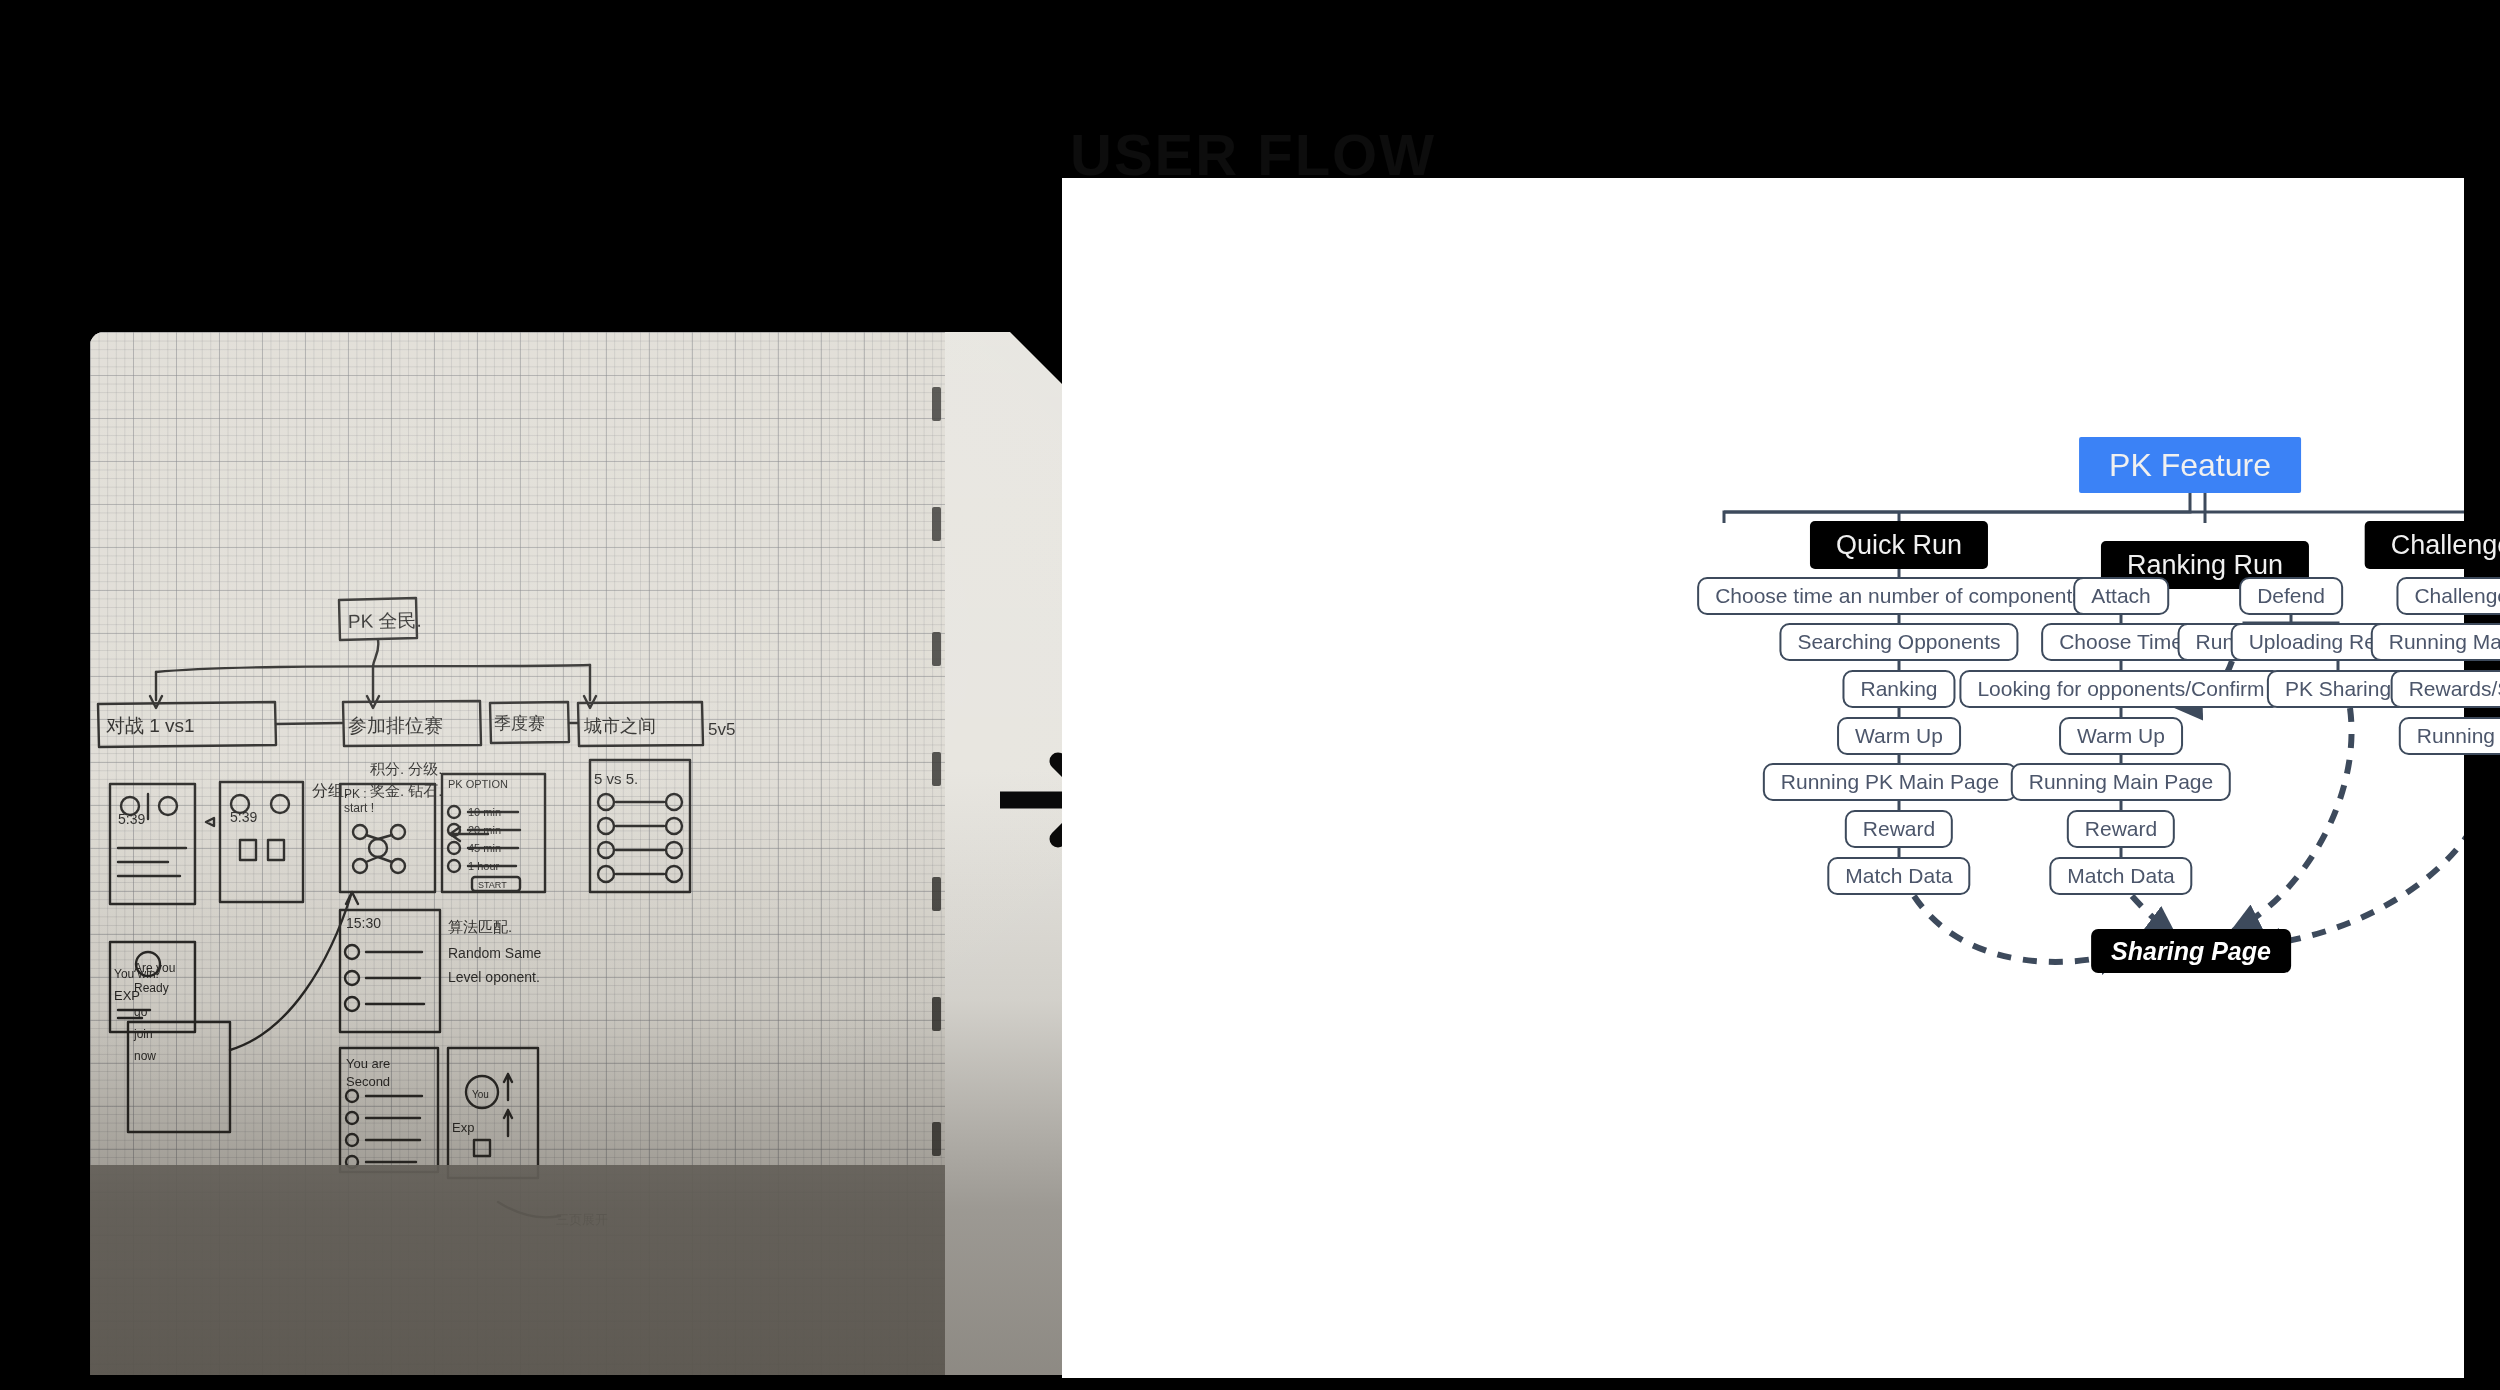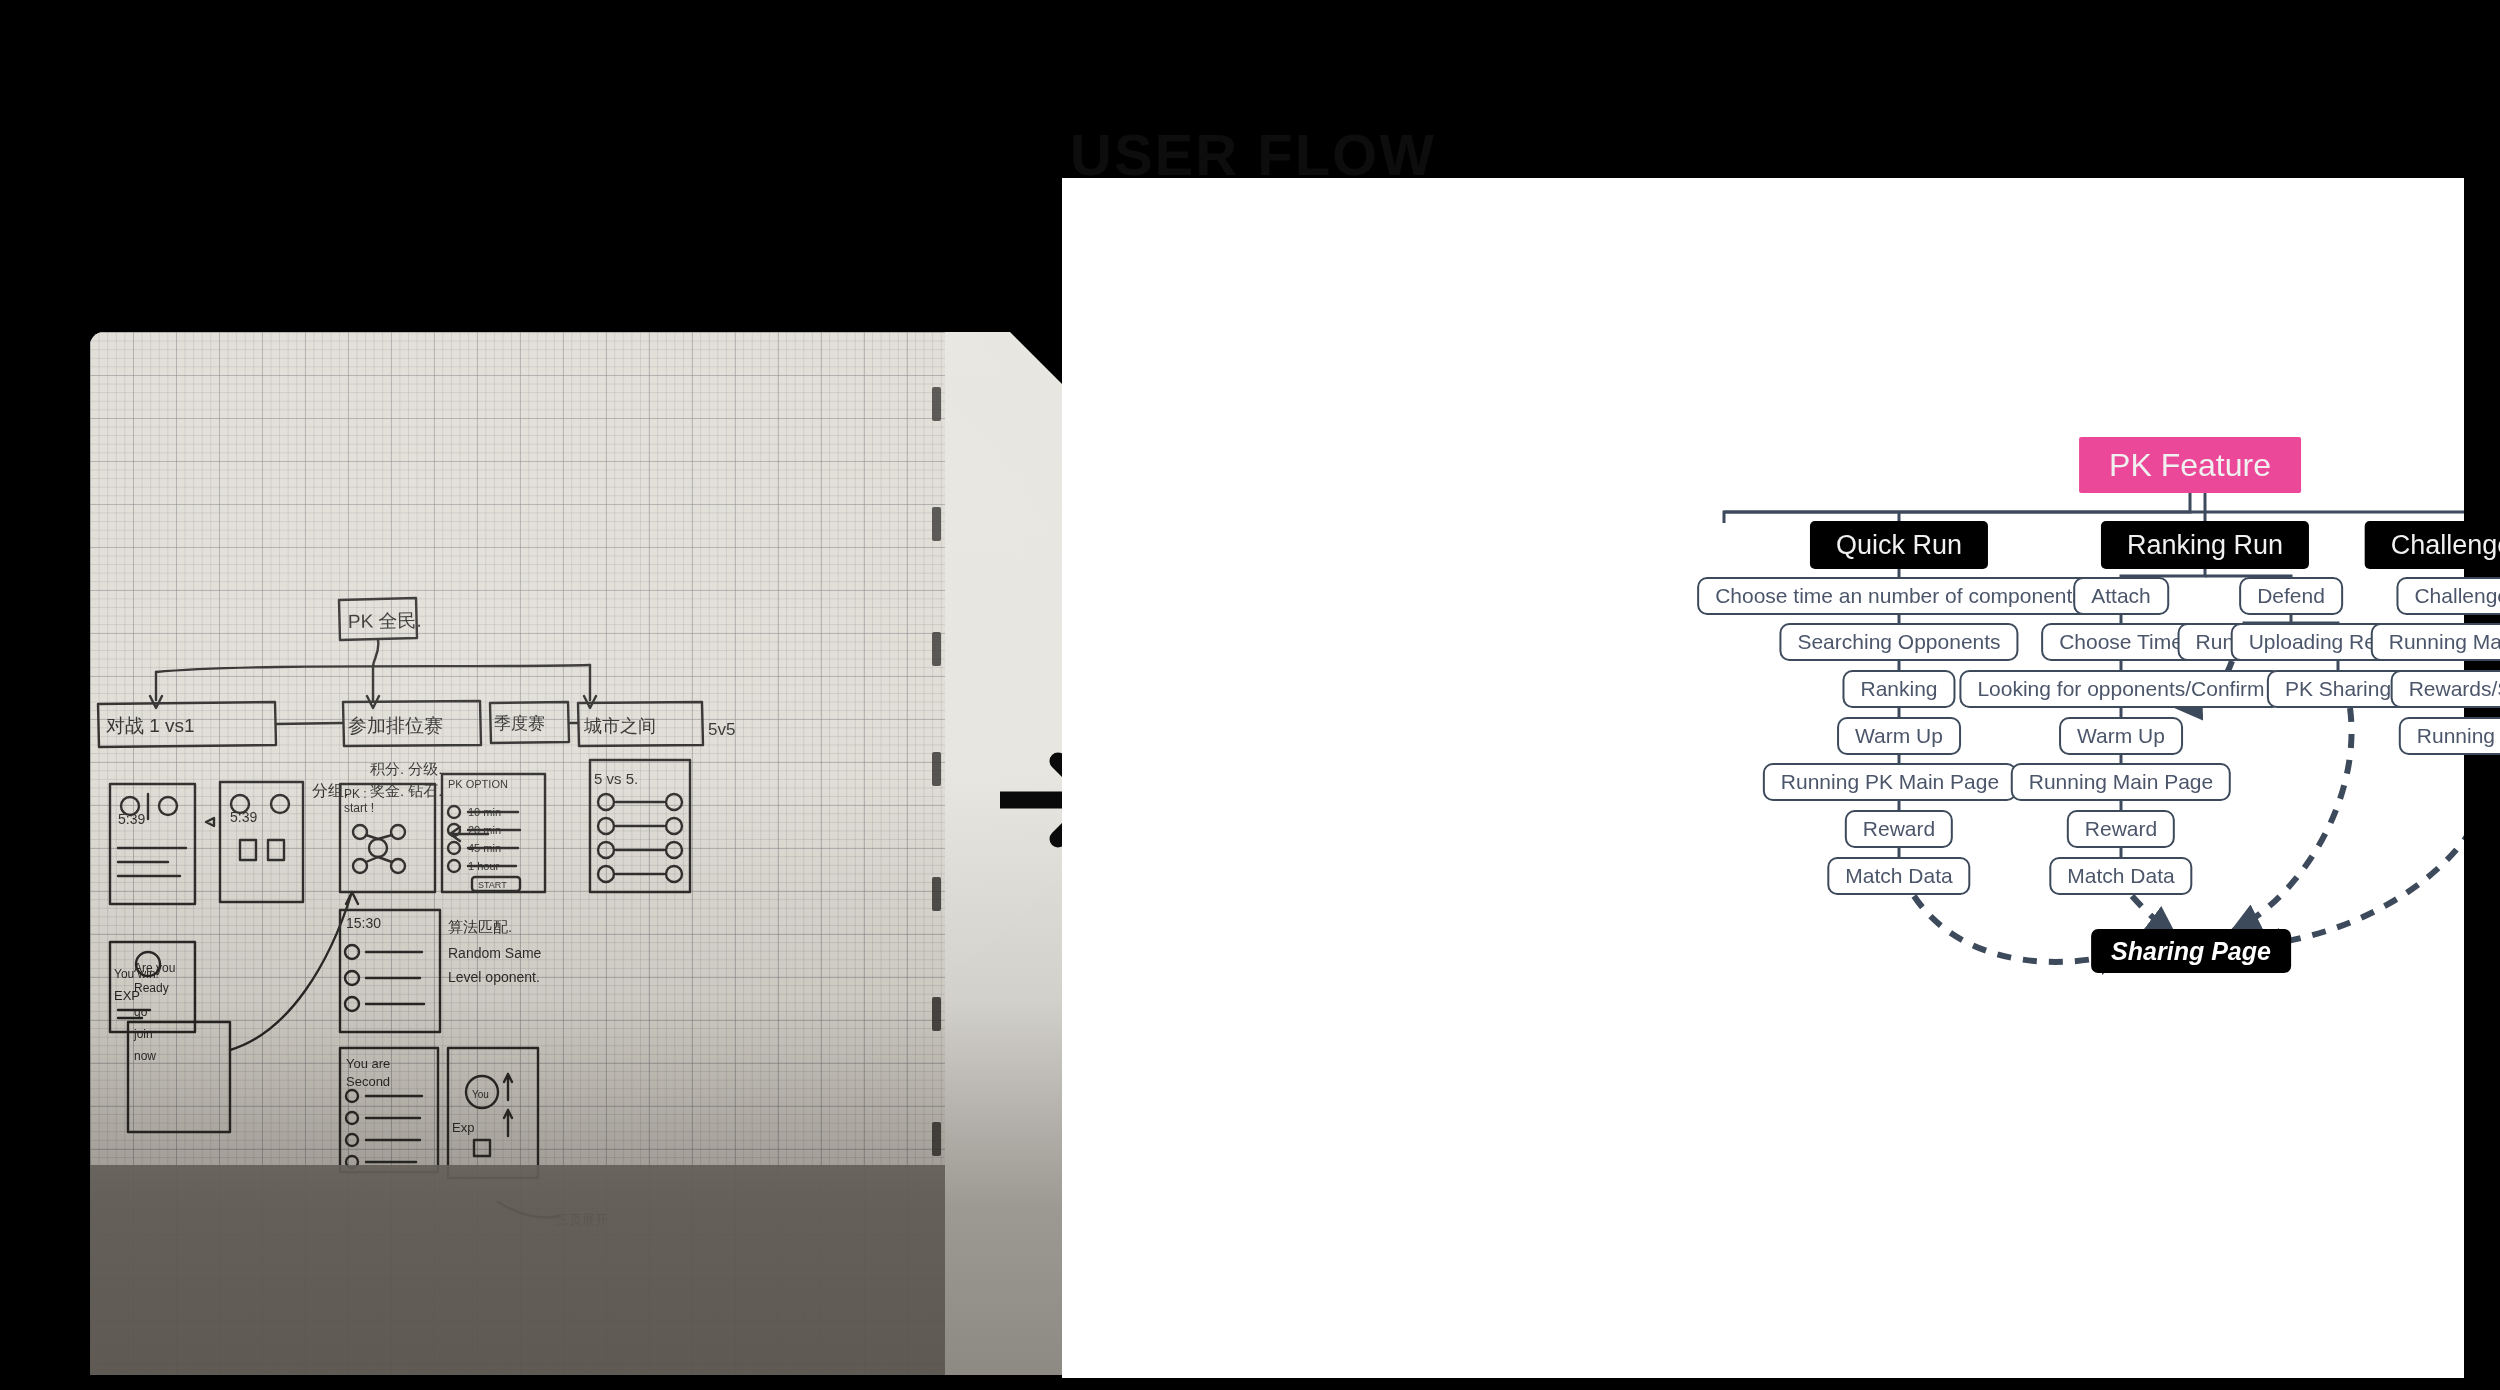--- a/index.html
+++ b/index.html
@@ -69,21 +69,21 @@
   .node{
     position:absolute;transform:translate(-50%,-50%);
     display:flex;align-items:center;justify-content:center;
     box-sizing:border-box;white-space:nowrap;
   }
   .n-dark{
     background:#000;color:#f0f0f0;border-radius:5px;
     font-size:27px;padding:0 26px;height:48px;
   }
   .n-root{
-    background:#ec4899;color:#f0f0f0;border-radius:2px;
+    background:#3b82f6;color:#f0f0f0;border-radius:2px;
     font-size:32px;padding:0 30px;height:56px;
   }
   .n-final{
     background:#000;color:#fff;border-radius:7px;font-style:italic;
     font-size:25px;padding:0 20px;height:44px;font-weight:600;
   }
   .n-light{
     background:#fff;color:#4c566b;border:2px solid #3d4a5c;border-radius:10px;
     font-size:21px;padding:0 16px;height:38px;
   }
@@ -292,21 +292,21 @@
         <path d="M1070,718 C1085,735 1100,748 1112,757"></path>
         <path d="M1288,530 C1300,620 1240,718 1171,753"></path>
         <path d="M1430,577 C1440,660 1330,755 1191,768"></path>
       </g>
     </svg>
 
     <div id="nodes">
       <div class="node n-root" style="left:1128px;top:287px">PK Feature</div>
 
       <div class="node n-dark" style="left:837px;top:367px">Quick Run</div>
-      <div class="node n-dark" style="left:1143px;top:367px">Ranking Run</div>
+      <div class="node n-dark" style="left:1143px;top:387px">Ranking Run</div>
       <div class="node n-dark" style="left:1418px;top:367px">Challenge Run</div>
 
       <div class="node n-light" style="left:837px;top:418px">Choose time an number of components</div>
       <div class="node n-light" style="left:837px;top:464px">Searching Opponents</div>
       <div class="node n-light" style="left:837px;top:511px">Ranking</div>
       <div class="node n-light" style="left:837px;top:558px">Warm Up</div>
       <div class="node n-light" style="left:828px;top:604px">Running PK Main Page</div>
       <div class="node n-light" style="left:837px;top:651px">Reward</div>
       <div class="node n-light" style="left:837px;top:698px">Match Data</div>
 

